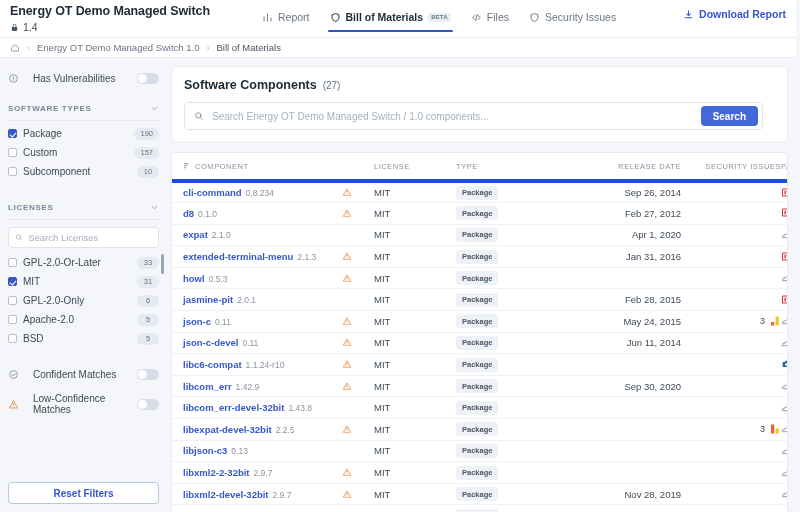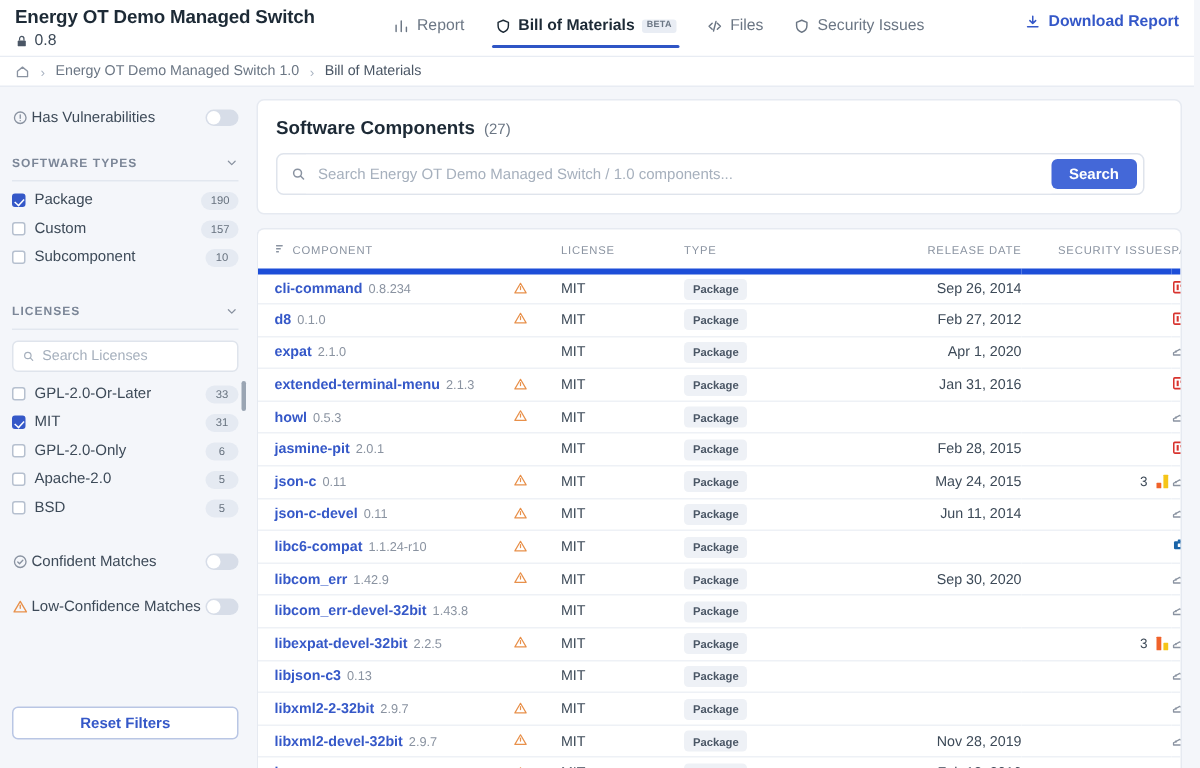--- a/index.html
+++ b/index.html
@@ -57,21 +57,21 @@
 
   
   .body { flex:1 1 auto; display:flex; min-height:0; background:#f4f6fa; }
 
   
   .sidebar {
     width:167px; flex:0 0 167px; background:#f4f6fa; padding:8px 8px 0 8px;
     display:flex; flex-direction:column; overflow:hidden; position:relative;
   }
   .filter-row {
-    display:flex; align-items:center; gap:2px; height:24px; font-size:10px; color:#3d4a58;
+    display:flex; align-items:center; gap:14px; height:24px; font-size:10px; color:#3d4a58;
     cursor:pointer;
   }
   .filter-row .lic { width:11px; height:11px; display:block; flex:0 0 11px;}
   .toggle {
     margin-left:auto; width:22px; height:11px; border-radius:6px; background:#d7dde8;
     position:relative; cursor:pointer; flex:0 0 22px;
   }
   .toggle i { position:absolute; left:1px; top:1px; width:9px; height:9px; border-radius:50%; background:#fff; }
 
   .sec-head {
@@ -107,21 +107,21 @@
     background:transparent;
   }
   .lic-search input::placeholder { color:#a6b0bd; }
 
   .lic-list { position:relative; }
   .lic-scroll {
     position:absolute; right:-5px; top:1px; width:3px; height:20px; background:#9aa5b3; border-radius:2px;
   }
 
   .reset-btn {
-    margin-top:auto; margin-bottom:19px;
+    margin-top:auto; margin-bottom:8px;
     border:1px solid #b9c6e4; border-radius:4px; background:#fff; color:#3558c8;
     font-size:10px; font-weight:700; height:22px; display:flex; align-items:center; justify-content:center;
     cursor:pointer; font-family:inherit;
   }
 
   
   .main { flex:1 1 auto; min-width:0; padding:8px 8px 0 4px; display:flex; flex-direction:column; }
   .panel {
     background:#fff; border:1px solid #e6eaf1; border-radius:5px; padding:11px 24px 12px 12px;
     flex:0 0 auto;
@@ -186,21 +186,21 @@
 <div class="app">
 
   <div class="topbar">
     <div class="title-block">
       <div class="prod-title">Energy OT Demo Managed Switch</div>
       <div class="prod-ver">
         <svg class="lock-ic" viewBox="0 0 16 16" fill="none" stroke="#4a5665" stroke-width="1.5">
           <rect x="3.2" y="7" width="9.6" height="7" rx="1.4" fill="#4a5665" stroke="none"></rect>
           <path d="M5.4 7V4.9a2.6 2.6 0 0 1 5.2 0V7"></path>
         </svg>
-        <span>0.8</span>
+        <span>1.4</span>
       </div>
     </div>
 
     <div class="tabs">
 
       <div class="tab">
         <svg class="ti" viewBox="0 0 16 16" fill="none" stroke="#6b7684" stroke-width="1.4" stroke-linecap="round">
           <path d="M3 13V7M8 13V3M13 13V9"></path>
         </svg>
         <span>Report</span>

